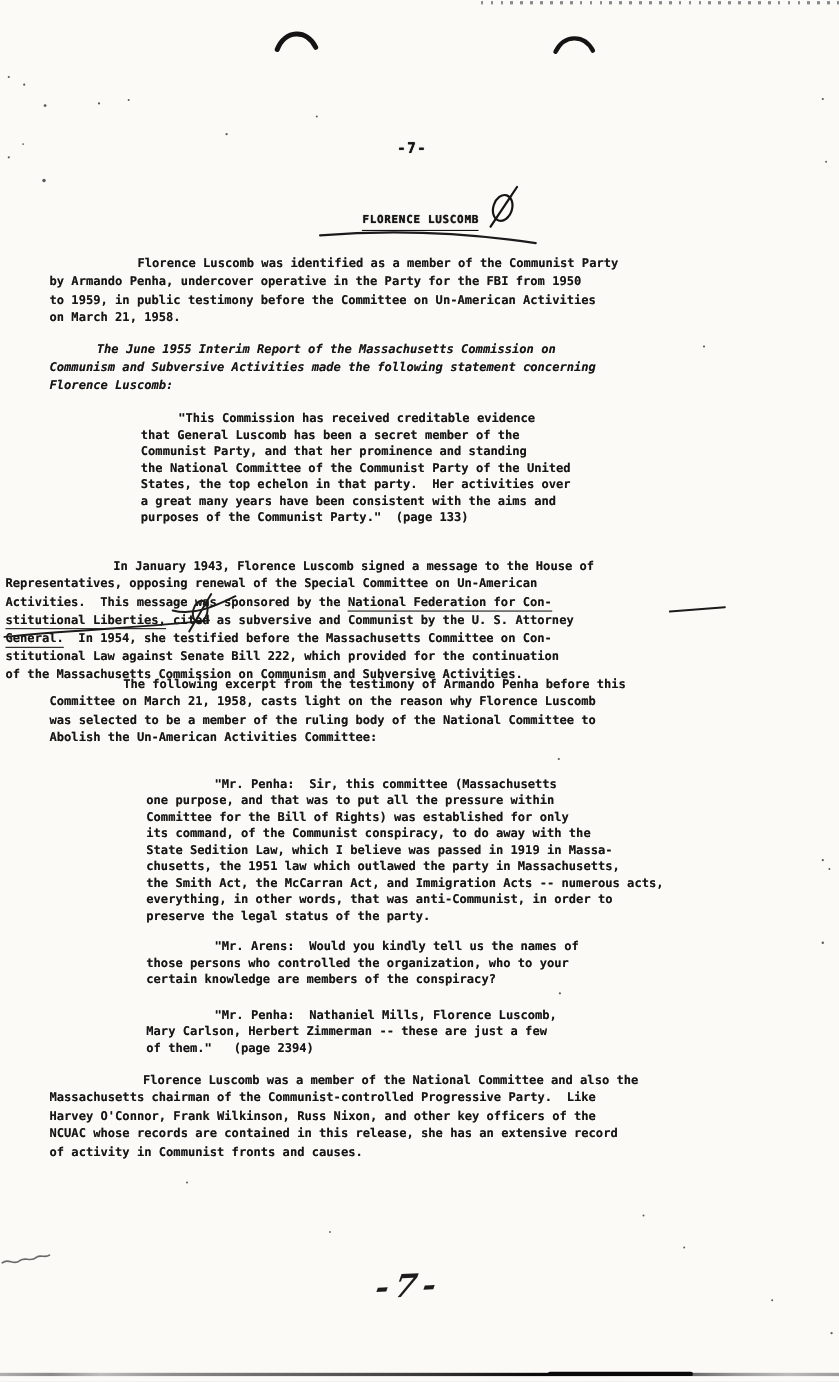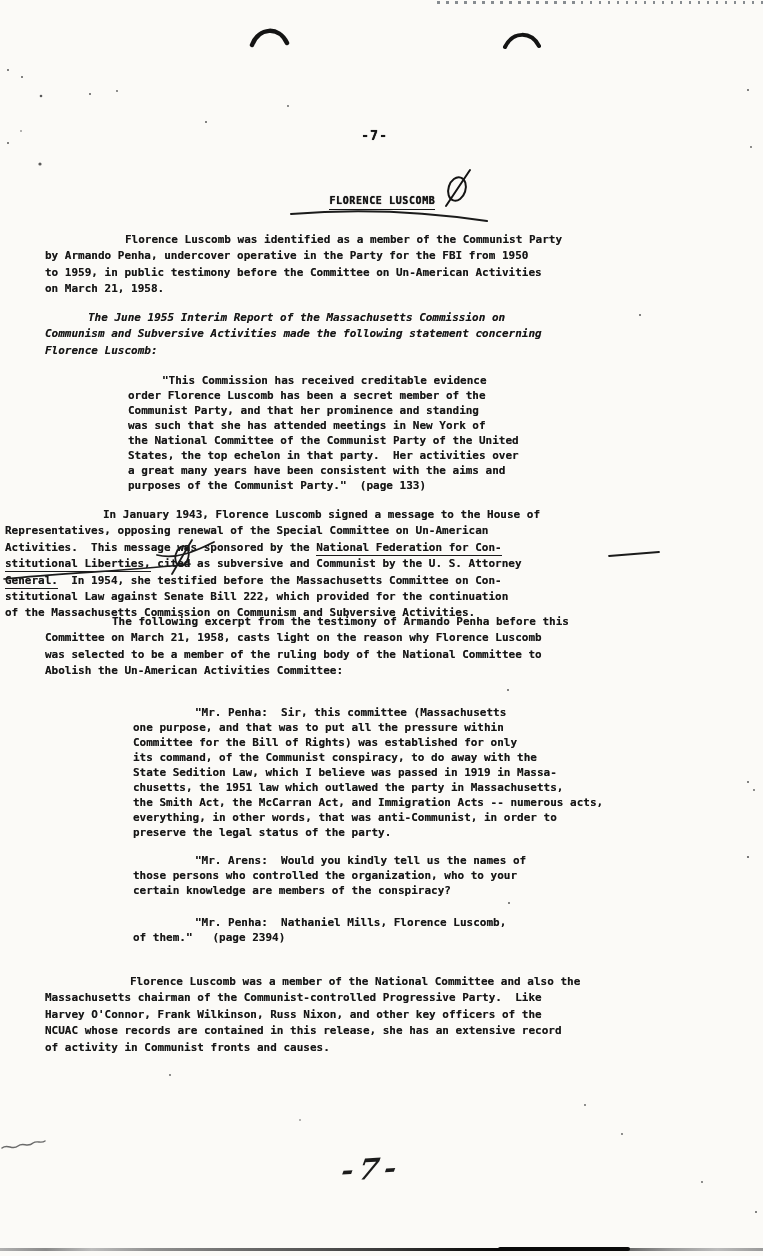--- a/index.html
+++ b/index.html
@@ -49,23 +49,22 @@
   </div>
 
   <div class="block para" style="left:45px;top:310px;font-style:italic;">
     <div class="tl i43">The June 1955 Interim Report of the Massachusetts Commission on</div>
     <div class="tl">Communism and Subversive Activities made the following statement concerning</div>
     <div class="tl">Florence Luscomb:</div>
   </div>
 
   <div class="block quote" style="left:128px;top:373px;">
     <div class="tl i34">"This Commission has received creditable evidence</div>
-    <div class="tl">order Florence Luscomb has been a secret member of the</div>
+    <div class="tl">that General Luscomb has been a secret member of the</div>
     <div class="tl">Communist Party, and that her prominence and standing</div>
-    <div class="tl">was such that she has attended meetings in New York of</div>
     <div class="tl">the National Committee of the Communist Party of the United</div>
     <div class="tl">States, the top echelon in that party.  Her activities over</div>
     <div class="tl">a great many years have been consistent with the aims and</div>
     <div class="tl">purposes of the Communist Party."  (page 133)</div>
   </div>
 
   <div class="block para" style="left:5px;top:507px;">
     <div class="tl i98">In January 1943, Florence Luscomb signed a message to the House of</div>
     <div class="tl">Representatives, opposing renewal of the Special Committee on Un-American</div>
     <div class="tl"><span>Activities.  This message was sponsored by the </span><span class="ul">National Federation for Con-</span></div>
@@ -95,20 +94,21 @@
   </div>
 
   <div class="block quote" style="left:133px;top:853px;">
     <div class="tl i62">"Mr. Arens:  Would you kindly tell us the names of</div>
     <div class="tl">those persons who controlled the organization, who to your</div>
     <div class="tl">certain knowledge are members of the conspiracy?</div>
   </div>
 
   <div class="block quote" style="left:133px;top:915px;">
     <div class="tl i62">"Mr. Penha:  Nathaniel Mills, Florence Luscomb,</div>
+    <div class="tl">Mary Carlson, Herbert Zimmerman -- these are just a few</div>
     <div class="tl">of them."   (page 2394)</div>
   </div>
 
   <div class="block para" style="left:45px;top:974px;">
     <div class="tl i85">Florence Luscomb was a member of the National Committee and also the</div>
     <div class="tl">Massachusetts chairman of the Communist-controlled Progressive Party.  Like</div>
     <div class="tl">Harvey O'Connor, Frank Wilkinson, Russ Nixon, and other key officers of the</div>
     <div class="tl">NCUAC whose records are contained in this release, she has an extensive record</div>
     <div class="tl">of activity in Communist fronts and causes.</div>
   </div>

